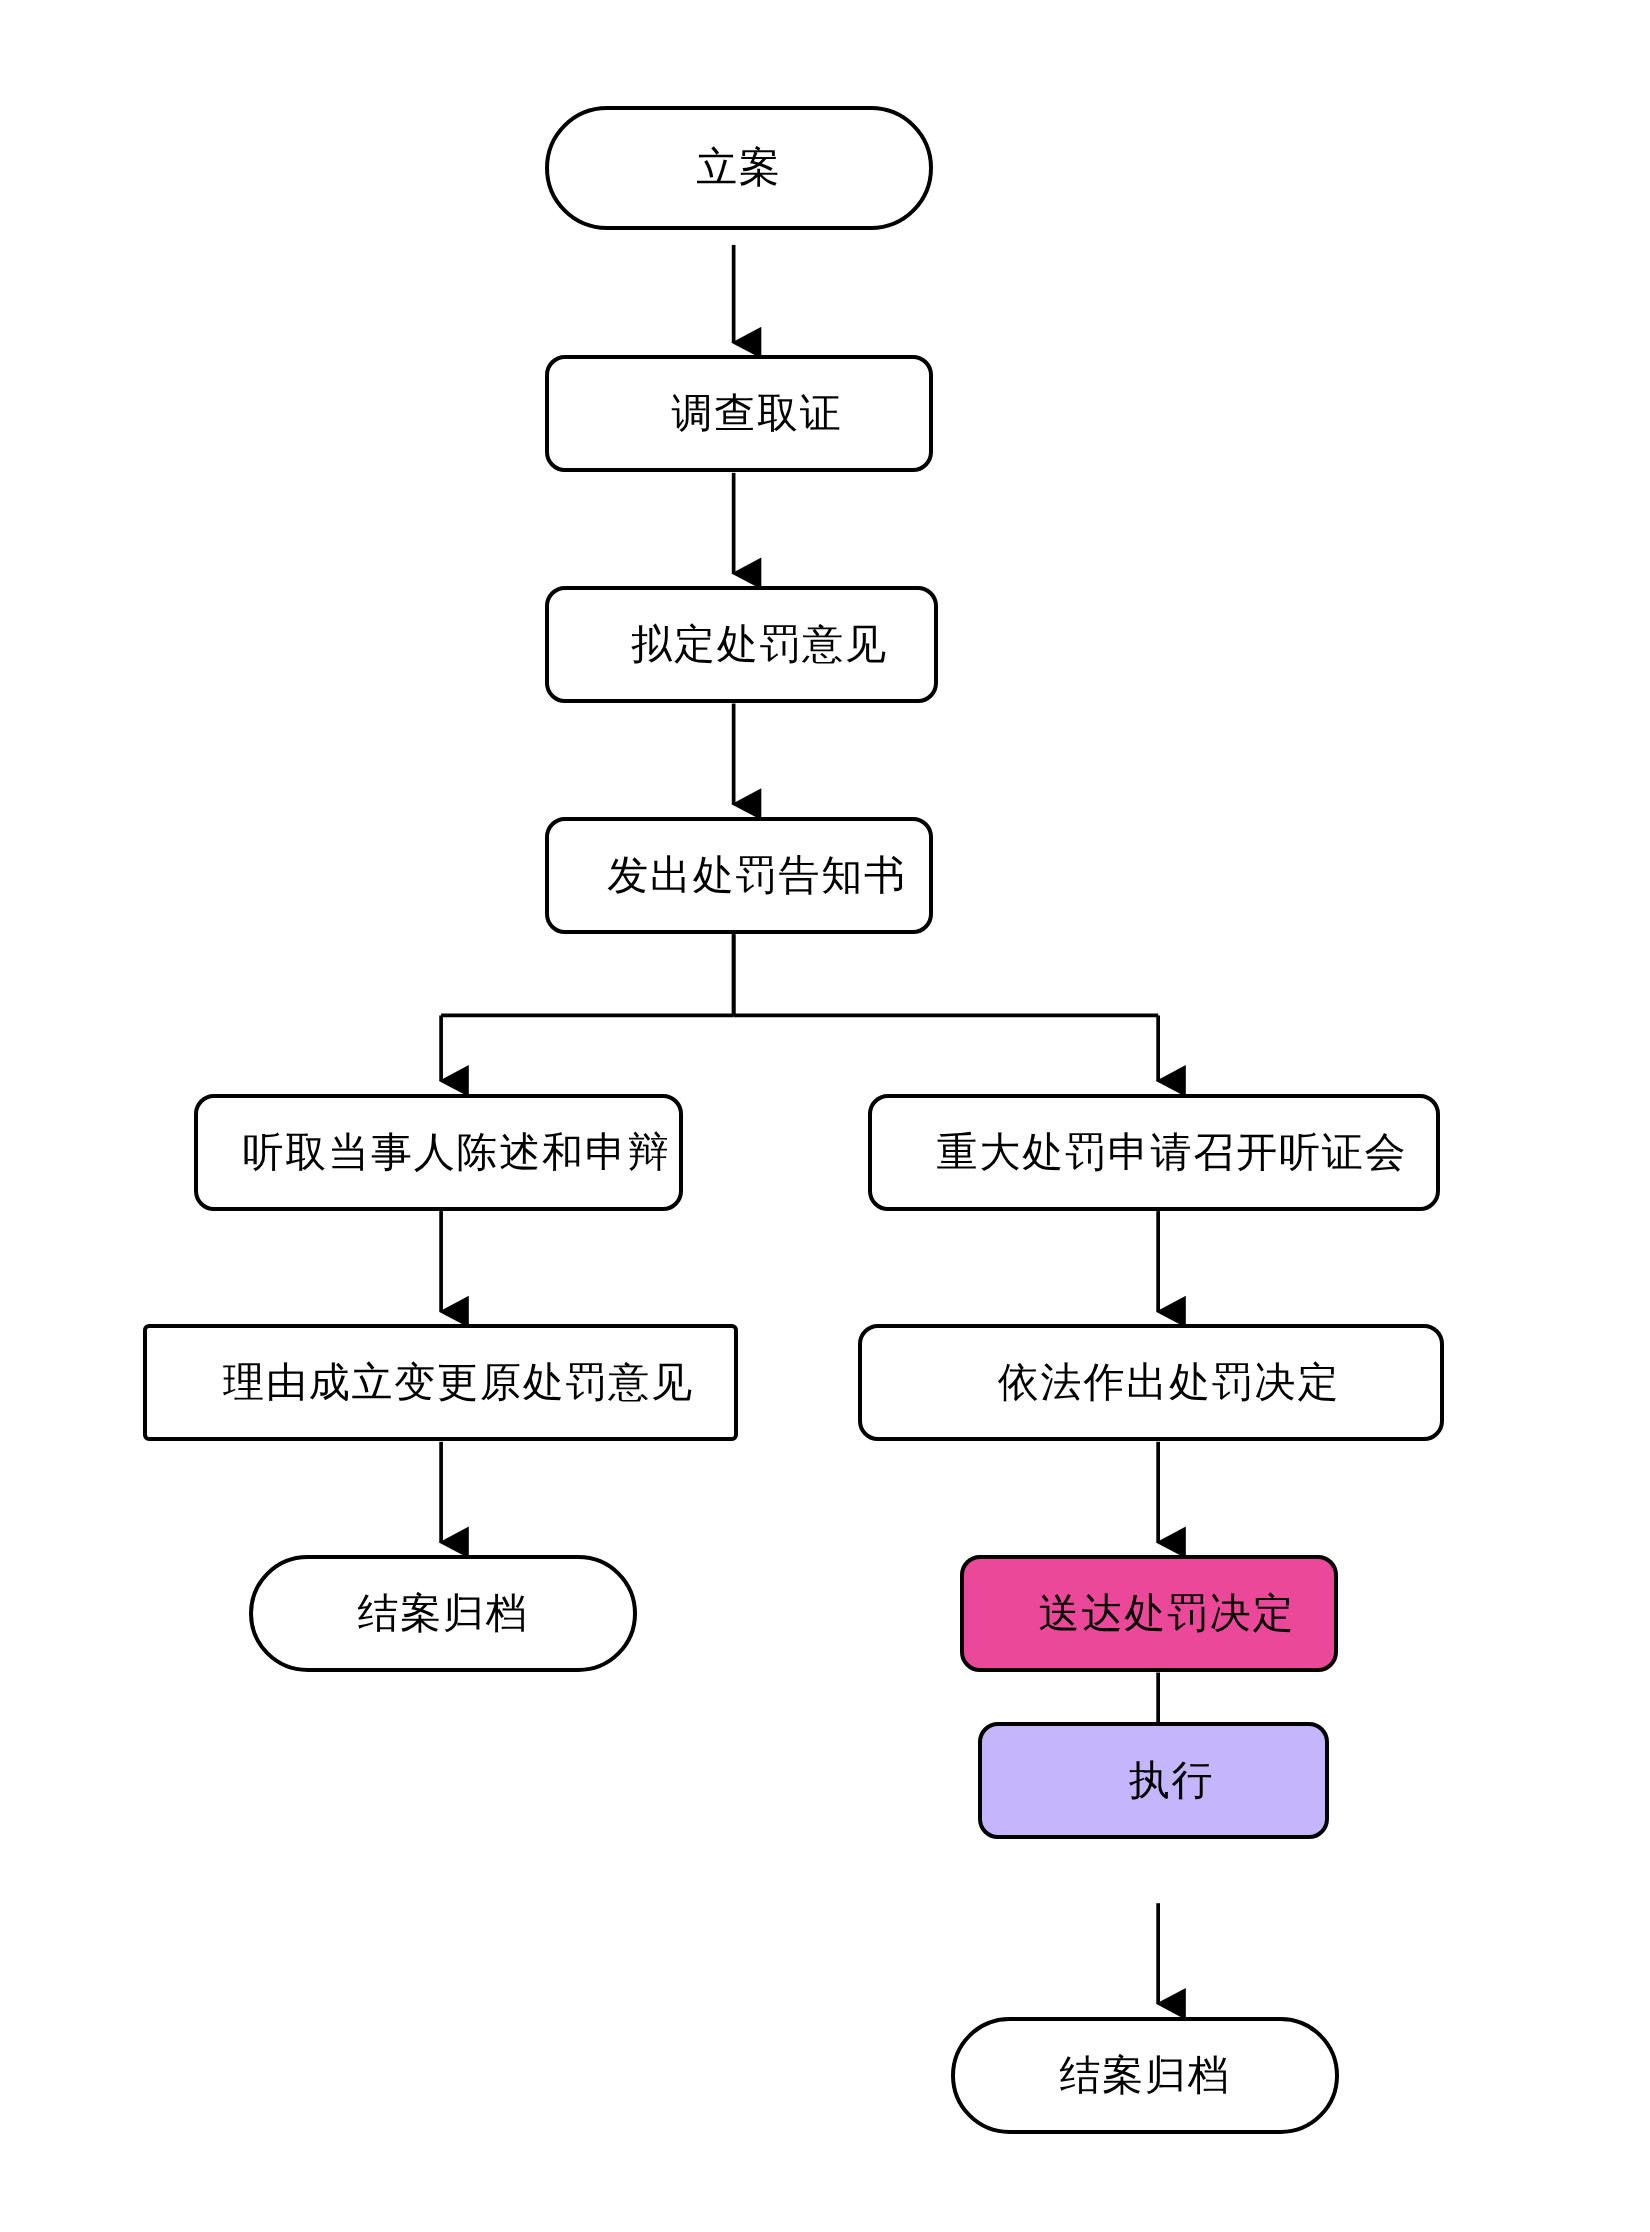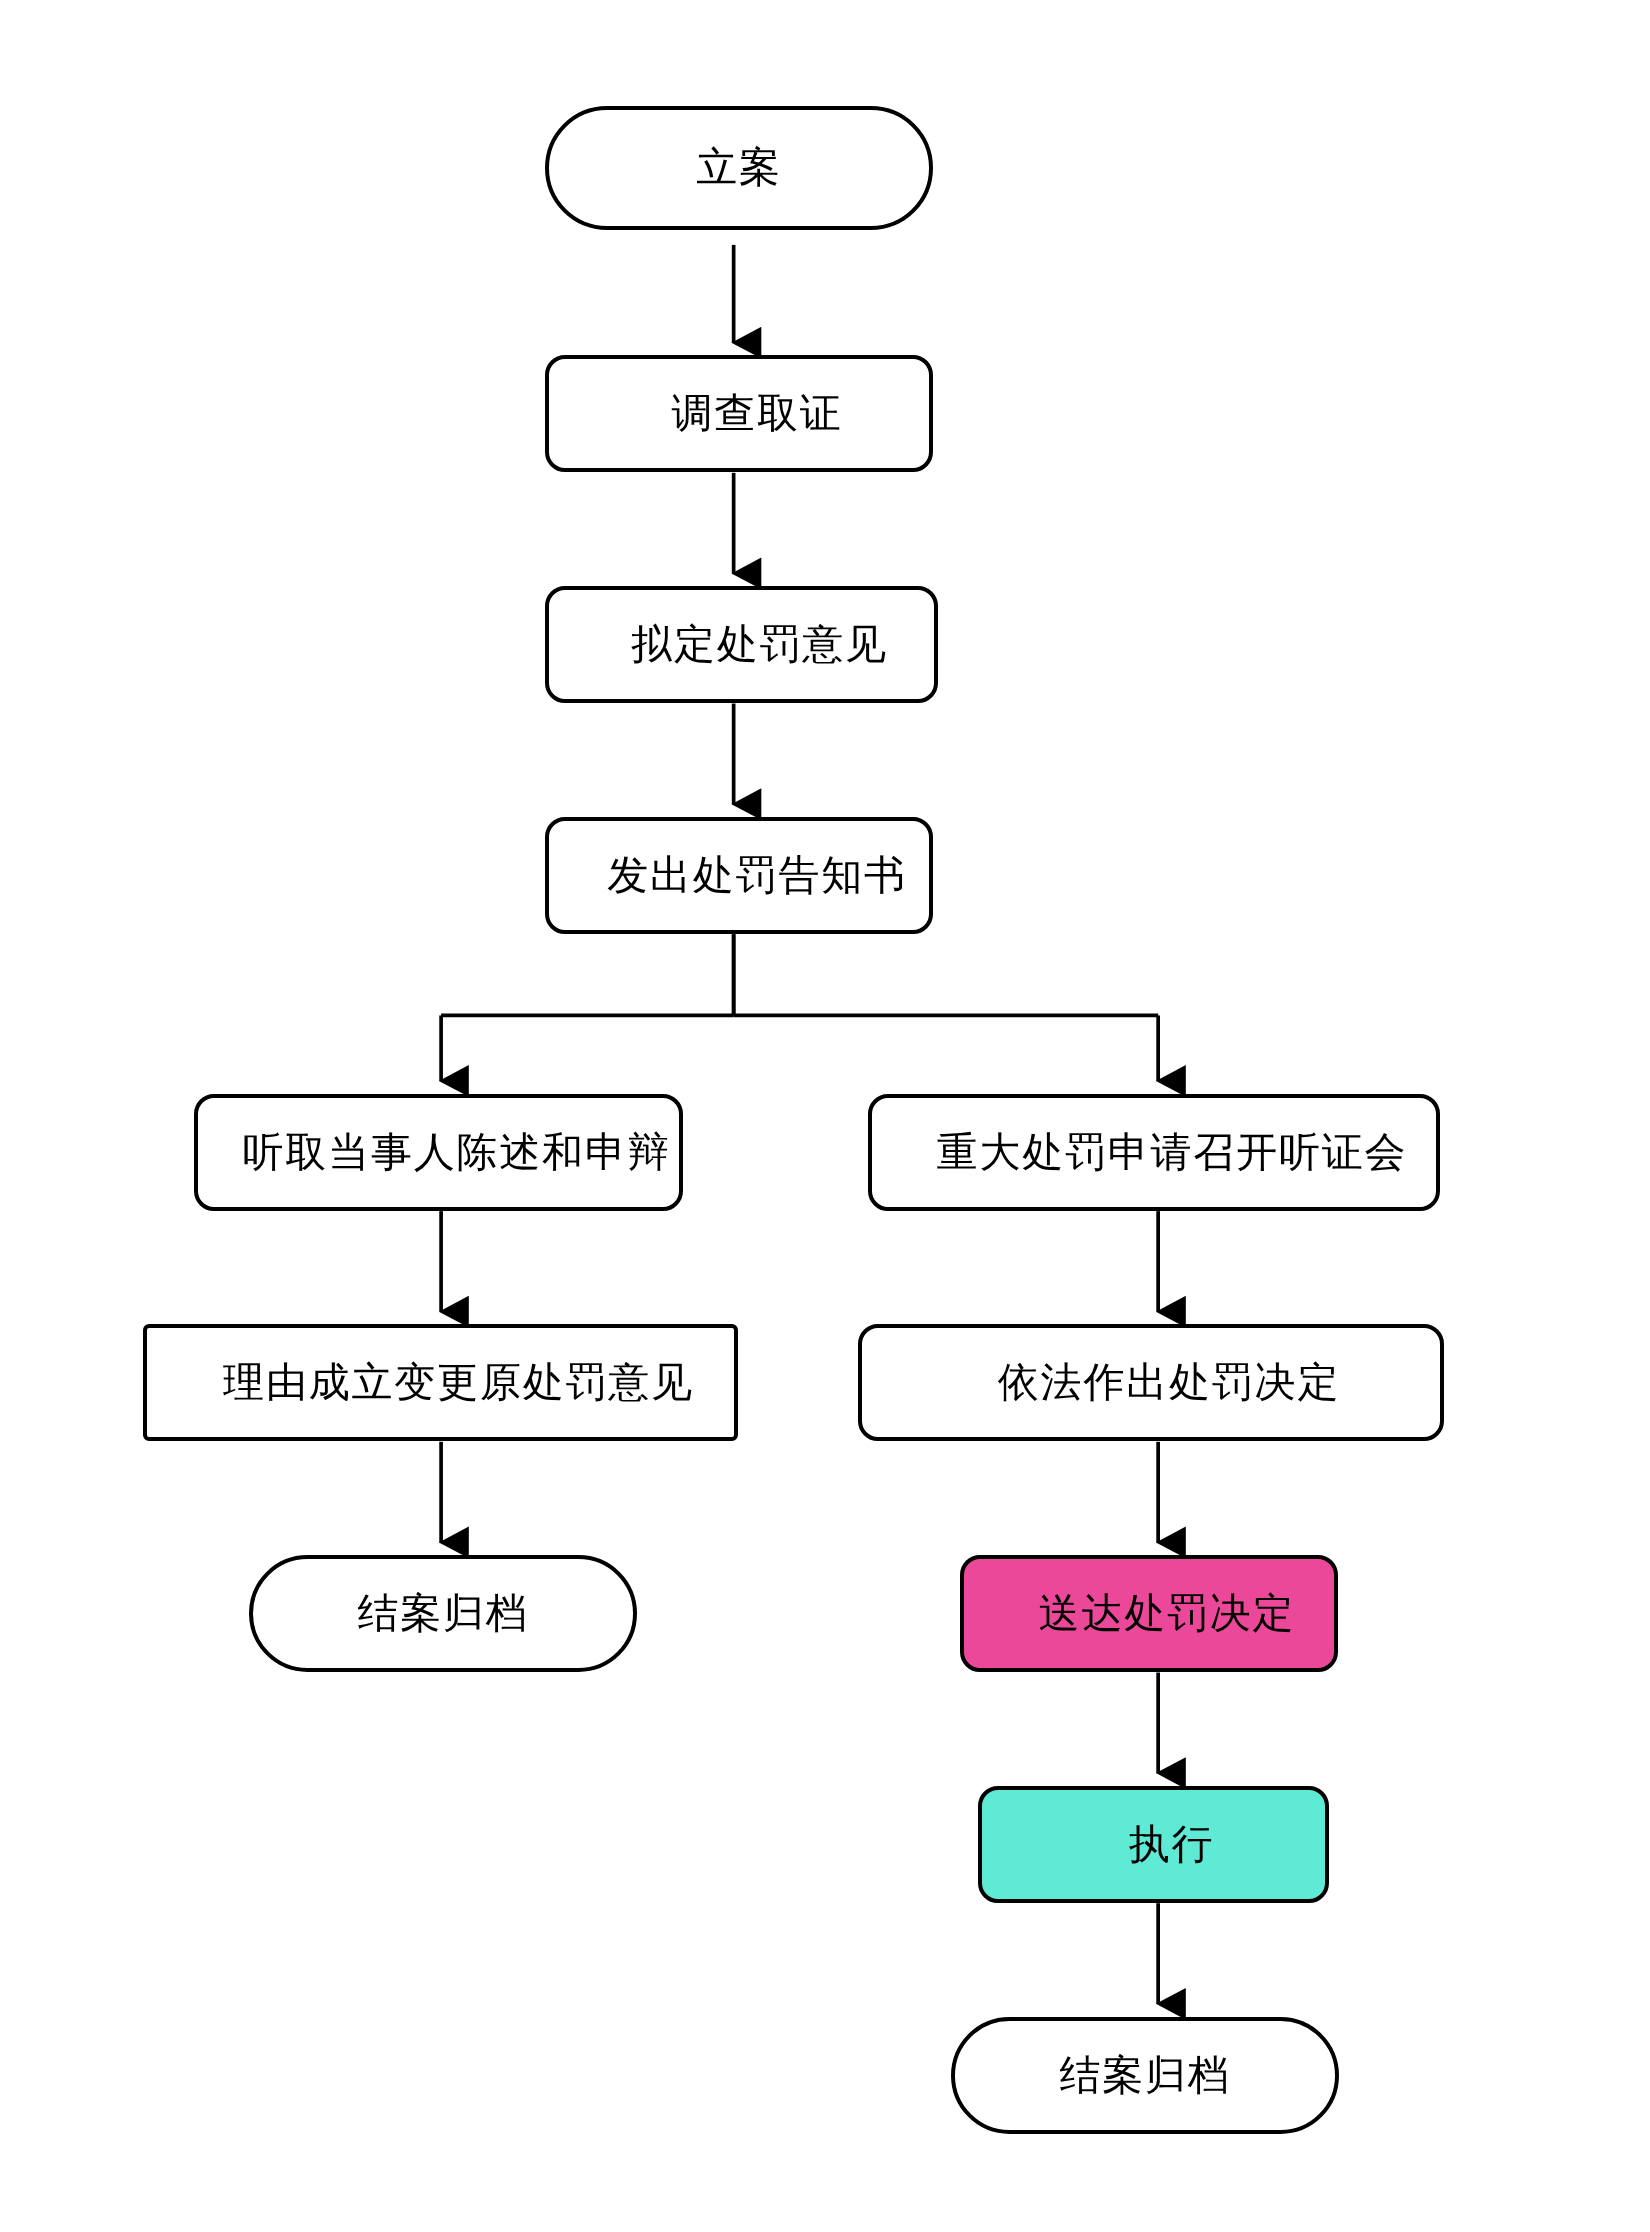--- a/index.html
+++ b/index.html
@@ -125,21 +125,21 @@
       </div>
       <div class="node process" style="left: 858px; top: 1324px; width: 586px; height: 117px; border-color: rgb(0, 0, 0); background: rgb(255, 255, 255);">
         <span class="node-label">依法作出处罚决定</span>
       </div>
       <div class="node terminal" style="left: 249px; top: 1555px; width: 388px; height: 117px; border-color: rgb(0, 0, 0); background: rgb(255, 255, 255);">
         <span class="node-label">结案归档</span>
       </div>
       <div class="node process" style="left: 960px; top: 1555px; width: 378px; height: 117px; border-color: rgb(0, 0, 0); background: #ec4899;">
         <span class="node-label">送达处罚决定</span>
       </div>
-      <div class="node process" style="left: 978px; top: 1786px; width: 351px; height: 117px; border-color: rgb(0, 0, 0); background: #5eead4;">
+      <div class="node process" style="left: 978px; top: 1722px; width: 351px; height: 117px; border-color: rgb(0, 0, 0); background: #c4b5fd;">
         <span class="node-label">执行</span>
       </div>
       <div class="node terminal" style="left: 951px; top: 2017px; width: 388px; height: 117px; border-color: rgb(0, 0, 0); background: rgb(255, 255, 255);">
         <span class="node-label">结案归档</span>
       </div>
     </div>
 </div>
 
 
 </body></html>

